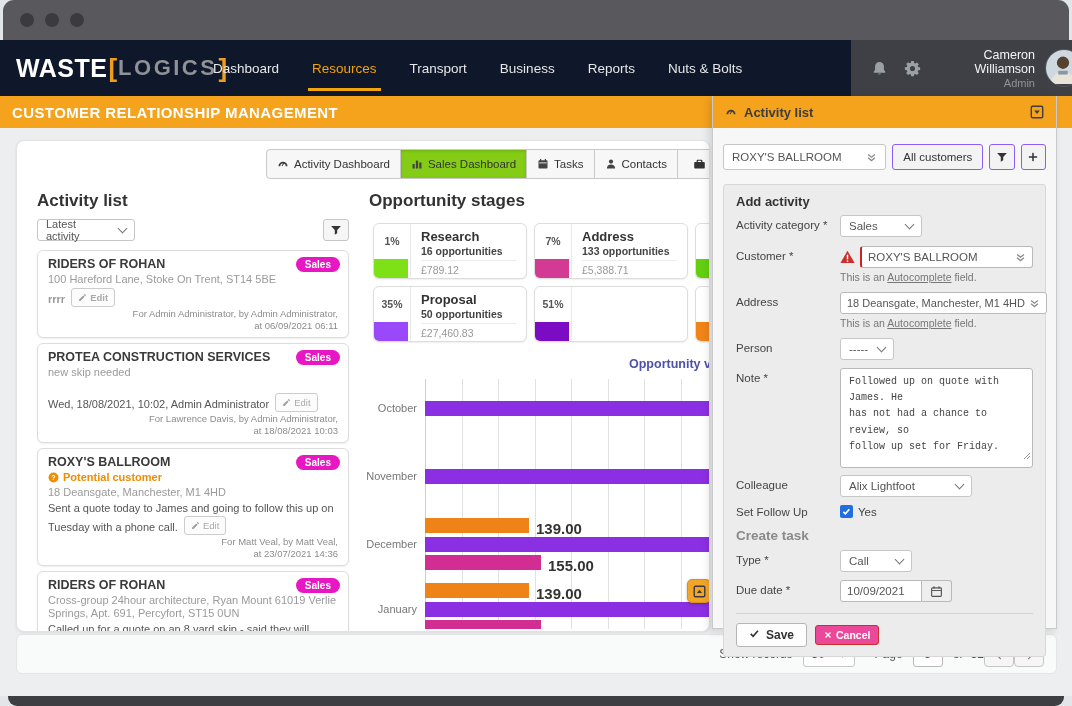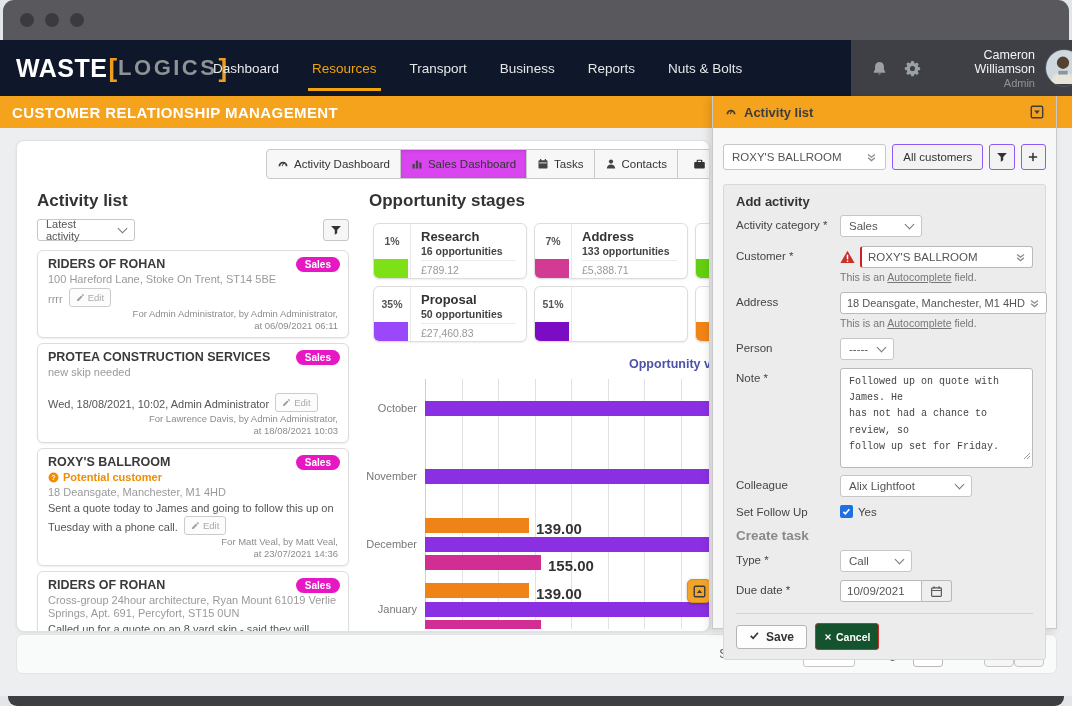--- a/index.html
+++ b/index.html
@@ -28,37 +28,37 @@
   
   .banner{position:absolute;left:0;top:96px;width:1072px;height:32px;background:#f5a21c;display:flex;align-items:center;}
   .banner-title{color:#fff;font-weight:bold;font-size:15px;letter-spacing:.4px;margin-left:12px;}
   
   .content{position:absolute;left:0;top:128px;width:1072px;height:568px;background:#eceef0;}
   .main-card{position:absolute;left:16px;top:12px;width:694px;height:492px;background:#fff;border:1px solid #e2e2e2;border-radius:8px;box-shadow:0 1px 3px rgba(0,0,0,.08);overflow:hidden;box-sizing:border-box;}
   
   .tabrow{position:absolute;left:249px;top:8px;display:flex;z-index:2;}
   .tab{height:30px;box-sizing:border-box;border:1px solid #c9c9c9;background:#f7f7f7;display:flex;align-items:center;gap:5px;padding:0 10px;font-size:11.5px;color:#333;margin-left:-1px;white-space:nowrap;cursor:pointer;}
   .tab:first-child{border-radius:4px 0 0 4px;margin-left:0;}
-  .tab.active{background:#d946ef;box-shadow:inset 0 1px 3px rgba(0,0,0,.15);}
+  .tab.active{background:#84cc16;box-shadow:inset 0 1px 3px rgba(0,0,0,.15);}
   .tab.partial{width:46px;justify-content:center;}
   
   .col-left{position:absolute;left:20px;top:50px;width:312px;}
   h2.section{font-size:17px;font-weight:bold;color:#333;margin:0;}
   .controls{margin-top:8px;display:flex;justify-content:space-between;align-items:center;}
   .sel{background:#fff;border:1px solid #c6c6c6;border-radius:3px;display:inline-flex;align-items:center;justify-content:space-between;padding:0 8px;height:22px;font-size:11px;color:#555;gap:8px;cursor:pointer;box-sizing:border-box;}
   .chev{display:inline-block;width:6px;height:6px;border-right:1.5px solid #777;border-bottom:1.5px solid #777;transform:rotate(45deg);margin-top:-3px;flex:none;}
   .btn-sq{width:26px;height:22px;background:#f6f6f6;border:1px solid #c6c6c6;border-radius:3px;display:flex;align-items:center;justify-content:center;cursor:pointer;box-sizing:border-box;}
   .cards{margin-top:9px;}
   .acard{position:relative;background:#fff;border:1px solid #ddd;border-radius:6px;box-shadow:0 1px 2px rgba(0,0,0,.07);padding:6px 10px;margin-bottom:5px;cursor:pointer;}
   .acard-title{font-size:12.5px;font-weight:bold;color:#3a3a3a;padding-right:56px;}
   .badge{position:absolute;top:6px;right:8px;background:#e718c4;color:#fff;font-size:10px;font-weight:bold;padding:2px 9px;border-radius:9px;}
   .acard-flag{display:flex;align-items:center;gap:4px;font-size:11px;font-weight:bold;color:#ef8d03;margin-top:2px;line-height:13px;}
   .acard-addr{font-size:11px;color:#9a9a9a;margin-top:2px;line-height:13px;}
   .acard-body{font-size:11px;color:#555;margin-top:2px;line-height:15px;}
-  .acard-body.muted{color:#999;}
+  .acard-body.muted{color:#999;font-weight:bold;}
   .spacer{height:12px;}
   .edit-btn{display:inline-flex;align-items:center;gap:3px;border:1px solid #ccc;border-radius:3px;color:#aaa;font-size:9.5px;padding:1px 6px;background:#fcfcfc;cursor:pointer;margin-left:3px;vertical-align:1px;}
   .acard-foot{text-align:right;font-size:9.5px;color:#8c8c8c;line-height:11.5px;margin-top:1px;}
   
   .col-right-h2{position:absolute;left:352px;top:50px;}
   .stage{position:absolute;width:154px;height:56px;background:#fff;border:1px solid #ddd;border-radius:6px;box-shadow:0 1px 2px rgba(0,0,0,.07);box-sizing:border-box;display:flex;cursor:pointer;}
   .stage-left{width:36px;flex:none;position:relative;border-right:1px solid #e8e8e8;}
   .stage-pct{position:absolute;top:11px;width:100%;text-align:center;font-size:10.5px;font-weight:bold;color:#555;}
   .stage-color{position:absolute;left:0;bottom:0;width:34px;height:19px;border-radius:0 0 0 5px;}
   .stage-body{flex:1;padding:5px 10px;min-width:0;}
@@ -96,21 +96,21 @@
   .insert-row{display:flex;justify-content:flex-end;margin-top:8px;}
   .checkbox{width:13px;height:13px;background:#1f6fe0;border-radius:2px;display:flex;align-items:center;justify-content:center;cursor:pointer;flex:none;margin-top:3px;}
   .cb-label{font-size:11.5px;color:#444;padding-top:3px;}
   .subheading{font-size:13.5px;font-weight:bold;color:#8a8a8a;margin-top:10px;}
   .date-group{display:flex;}
   .date-group .input{border-radius:3px 0 0 3px;width:82px;}
   .cal-btn{width:30px;height:22px;background:#eee;border:1px solid #b9b9b9;border-left:none;border-radius:0 3px 3px 0;display:flex;align-items:center;justify-content:center;cursor:pointer;box-sizing:border-box;}
   .divider{border-top:1px solid #d2d2d2;margin-top:11px;}
   .btn-row{display:flex;align-items:center;gap:8px;margin-top:9px;}
   .btn-save{height:24px;background:#fdfdfd;border:1px solid #b5b5b5;border-radius:3px;font-weight:bold;font-size:12px;color:#333;display:flex;align-items:center;gap:6px;padding:0 12px;cursor:pointer;box-sizing:border-box;}
-  .btn-cancel{height:27px;background:#14532d;border:1px solid #c9302c;border-radius:3px;color:#fff;font-weight:bold;font-size:10.5px;display:flex;align-items:center;gap:4px;padding:0 8px;cursor:pointer;box-sizing:border-box;}
+  .btn-cancel{height:20px;background:#ec4899;border:1px solid #c9302c;border-radius:3px;color:#fff;font-weight:bold;font-size:10.5px;display:flex;align-items:center;gap:4px;padding:0 8px;cursor:pointer;box-sizing:border-box;}
   
   .footerbar{position:absolute;left:16px;top:506px;width:1041px;height:40px;background:#f9fafa;border:1px solid #e2e4e6;border-radius:6px;box-sizing:border-box;display:flex;align-items:center;justify-content:flex-end;font-size:12px;color:#555;padding:0 12px;}
   .footerbar .sel{height:26px;width:52px;margin:0 20px 0 10px;font-size:12px;}
   .page-input{width:30px;height:26px;justify-content:center;margin:0 10px;font-size:12px;cursor:text;}
   .pg-btn{width:30px;height:26px;border-radius:4px;}
   .pg-btn:first-of-type{margin-left:18px;margin-right:6px;}
   .chev-l{transform:rotate(135deg);margin:0 0 0 2px;}
   .chev-r{transform:rotate(-45deg);margin:0 2px 0 0;}
   .of-label{margin-right:8px;}
   .bottom-strip{position:absolute;left:8px;top:696px;width:1056px;height:10px;background:#3c3e41;border-radius:0 0 9px 9px;}

